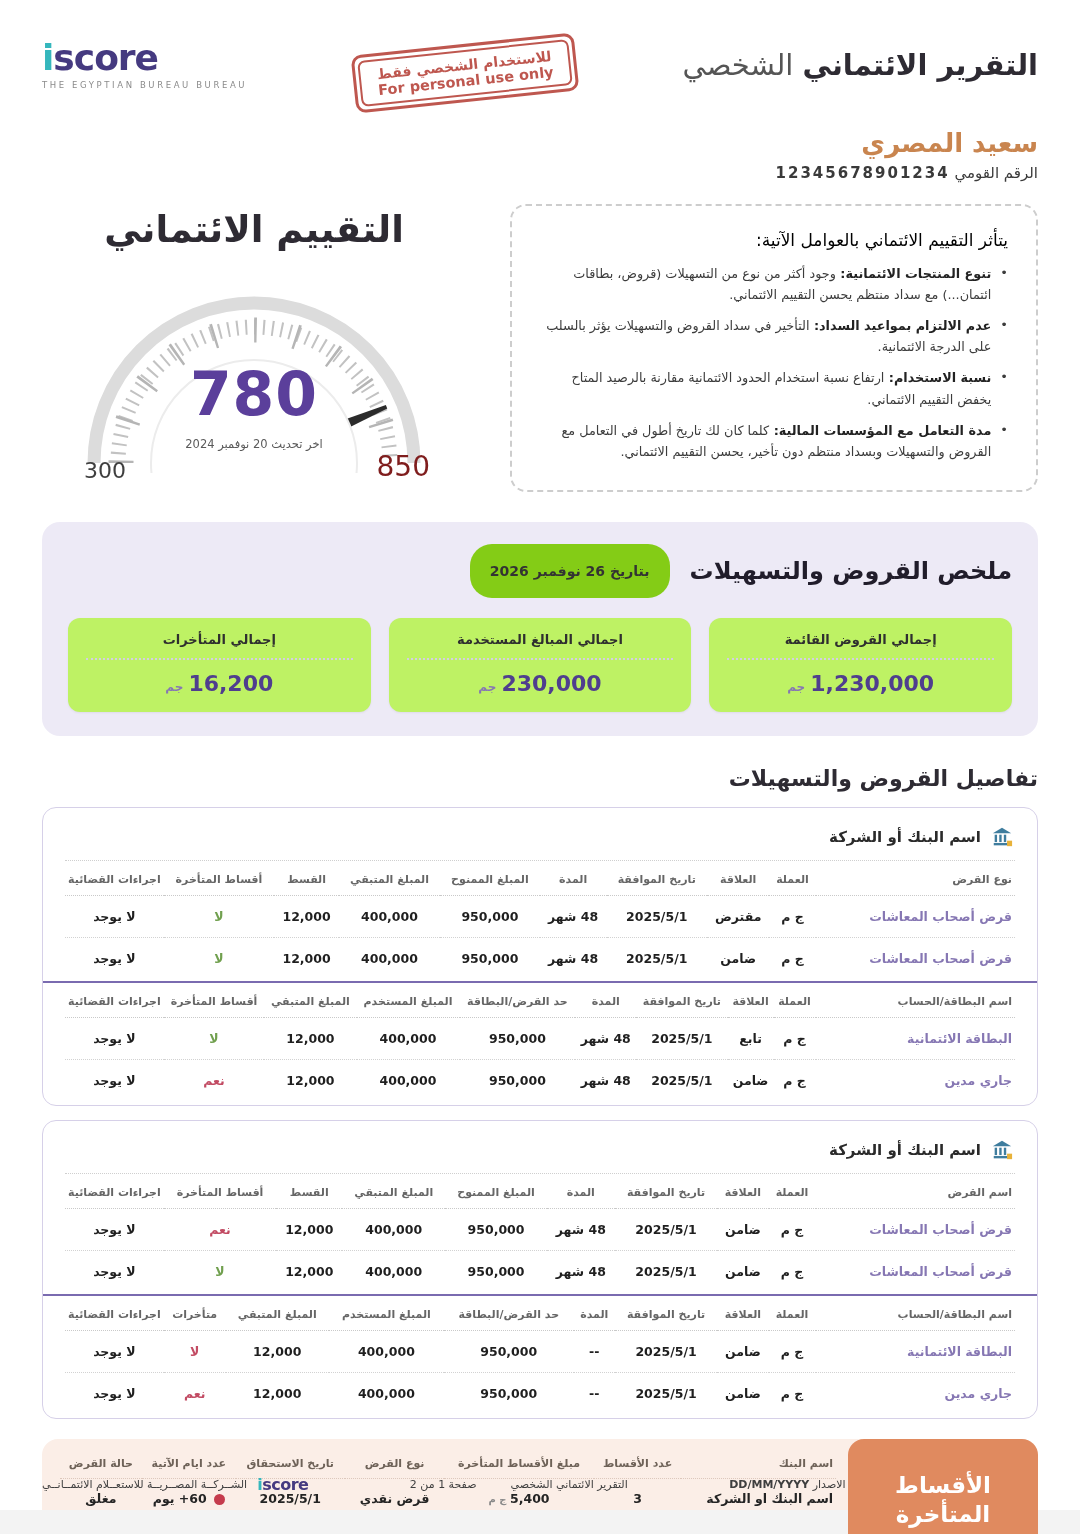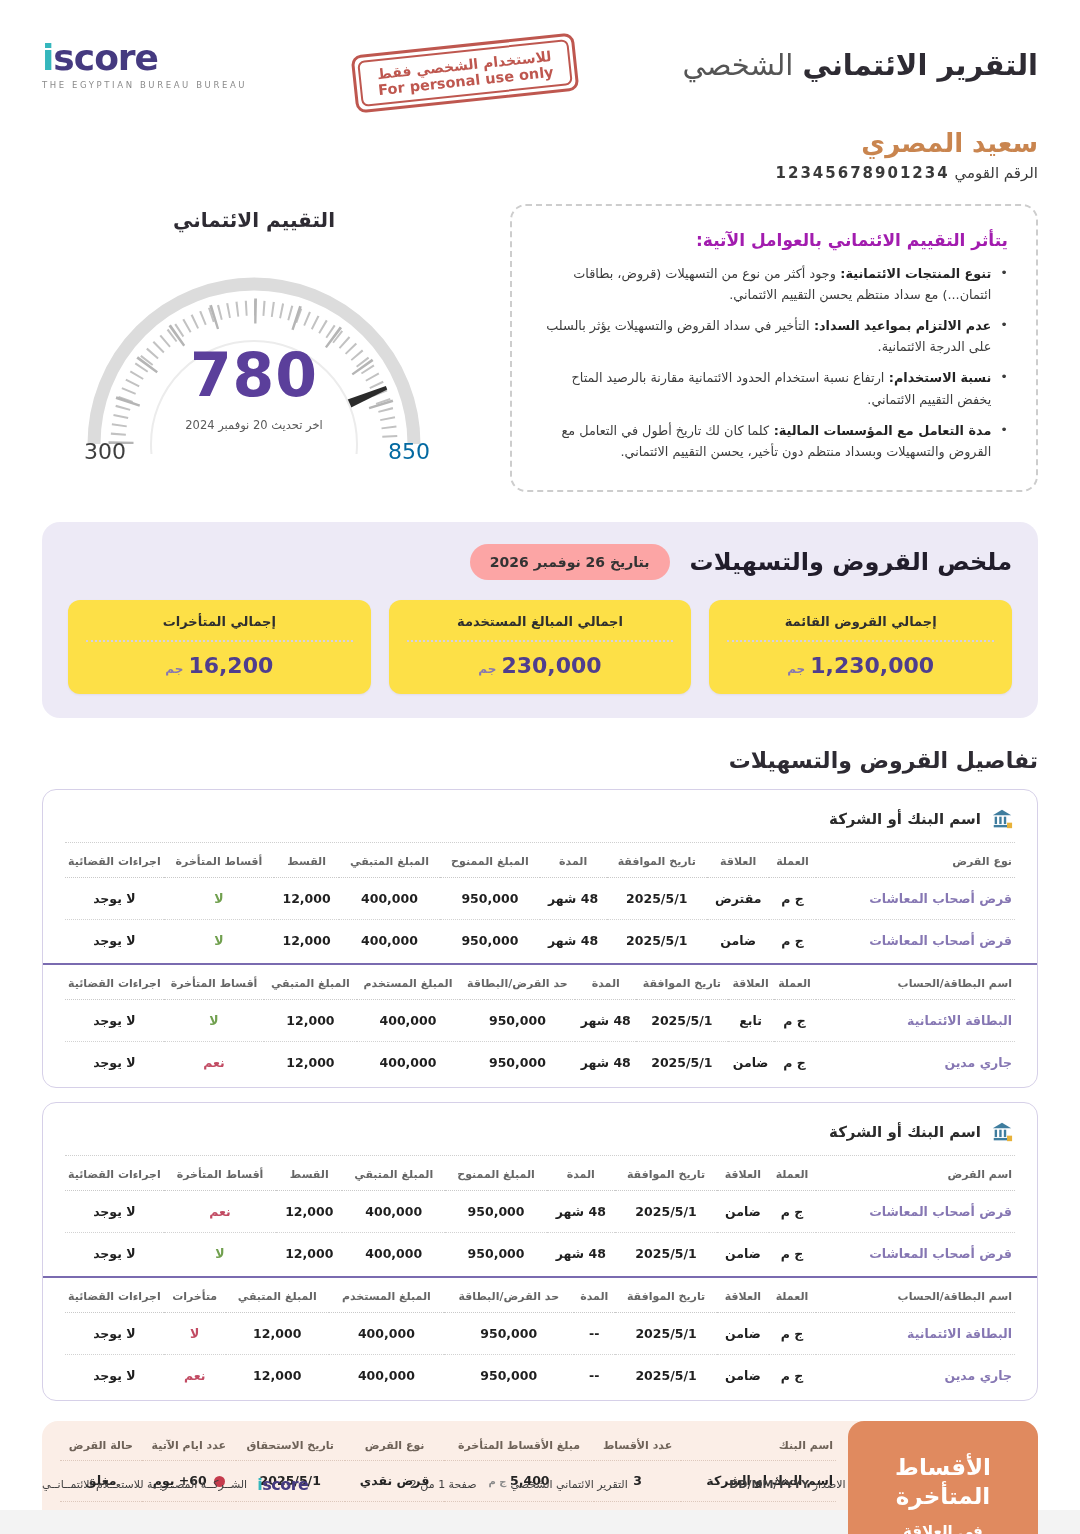--- a/index.html
+++ b/index.html
@@ -25,43 +25,43 @@
 
   
   .person { margin-top:26px; }
   .person .nm { color:#c9854f; font-size:26px; font-weight:800; }
   .person .nid { margin-top:6px; font-size:15px; color:#3a3a3a; }
   .person .nid .num { font-weight:700; letter-spacing:2px; direction:ltr; display:inline-block; }
 
   
   .scorerow { display:flex; gap:44px; margin-top:22px; align-items:flex-start; }
   .factors { flex:0 0 528px; border:2px dashed #cdcdcd; border-radius:16px; padding:24px 28px 18px 22px; }
-  .factors h3 { color:#a21caf; font-size:17px; font-weight:700; margin-bottom:13px; }
+  .factors h3 { color:#000000; font-size:17px; font-weight:400; margin-bottom:13px; }
   .factors ul { list-style:none; }
   .factors li { display:flex; gap:9px; font-size:12.8px; line-height:1.65; color:#3c3c3c; margin-bottom:10px; }
   .factors li .bullet { color:#3c3c3c; font-size:13px; line-height:1.6; }
   .factors li b { color:#222; font-weight:800; }
 
   .gaugecol { flex:1; text-align:center; }
-  .gaugecol h2 { font-size:20px; font-weight:800; margin:4px 0 22px 0; }
+  .gaugecol h2 { font-size:37px; font-weight:800; margin:4px 0 22px 0; }
   .gauge { position:relative; width:380px; height:212px; margin:0 auto; }
   .gauge svg { display:block; }
   .g-score { position:absolute; top:86px; width:100%; text-align:center; font-size:60px; font-weight:800;
              color:#5b3f9b; letter-spacing:1px; }
   .g-date { position:absolute; top:164px; width:100%; text-align:center; font-size:11.5px; color:#5a5a5a; }
   .g-min { position:absolute; bottom:2px; right:auto; left:20px; font-size:22px; color:#3f3f3f; }
-  .g-max { position:absolute; bottom:2px; right:14px; font-size:22px; color:#0369a1; }
+  .g-max { position:absolute; bottom:2px; right:14px; font-size:28px; color:#7f1d1d; }
 
   
   .summary { background:#edeaf6; border-radius:18px; margin-top:30px; padding:22px 26px 24px 26px; }
   .sum-head { display:flex; align-items:center; gap:20px; }
   .sum-head h2 { font-size:24px; font-weight:800; color:#211d2b; }
-  .date-pill { background:#fca5a5; border-radius:22px; padding:10px 20px; font-size:14px; font-weight:700; color:#333; }
+  .date-pill { background:#84cc16; border-radius:22px; padding:19px 20px; font-size:14px; font-weight:700; color:#333; }
   .sum-cards { display:flex; gap:18px; margin-top:20px; }
-  .sum-card { flex:1; background:#fde047; border-radius:12px; padding:14px 12px 16px 12px; text-align:center;
+  .sum-card { flex:1; background:#bef264; border-radius:12px; padding:14px 12px 16px 12px; text-align:center;
               box-shadow:0 1px 2px rgba(60,50,100,.08); }
   .sum-card .lbl { font-size:13px; font-weight:700; color:#2f2f2f; }
   .sum-card .sep { border-top:2px dotted #d3cfe3; margin:11px 6px; }
   .sum-card .val { font-size:22px; font-weight:800; color:#4f3e8e; }
   .sum-card .unit { font-size:12px; font-weight:700; color:#8677b3; margin-right:5px; }
 
   
   .details-title { font-size:22px; font-weight:800; margin:30px 0 16px 0; }
   .bankcard { border:1.5px solid #d6d0e8; border-radius:14px; padding:14px 22px 4px 22px; margin-bottom:14px; }
   .bank-head { display:flex; align-items:center; gap:10px; padding:4px 2px 12px 2px; border-bottom:1.5px dotted #cfcfcf; }

